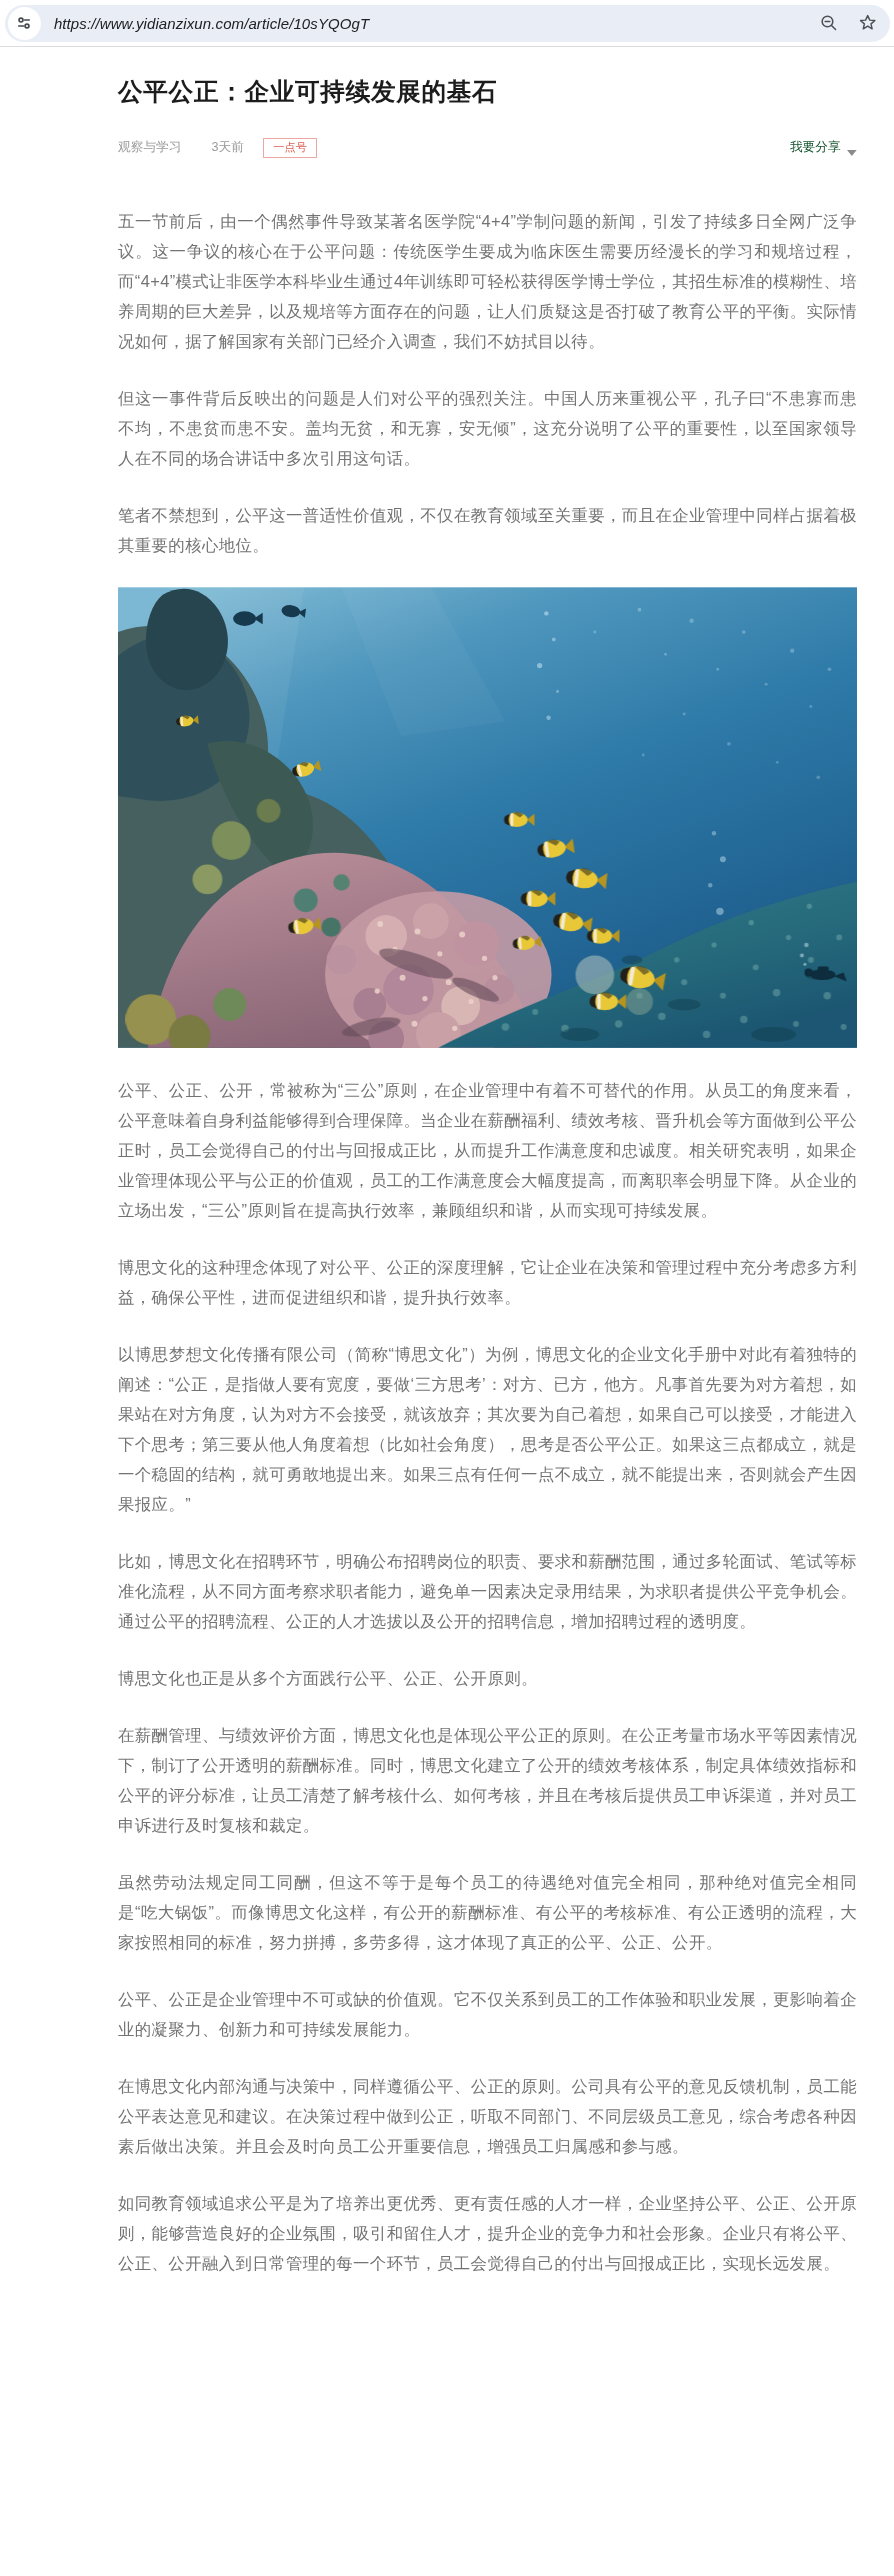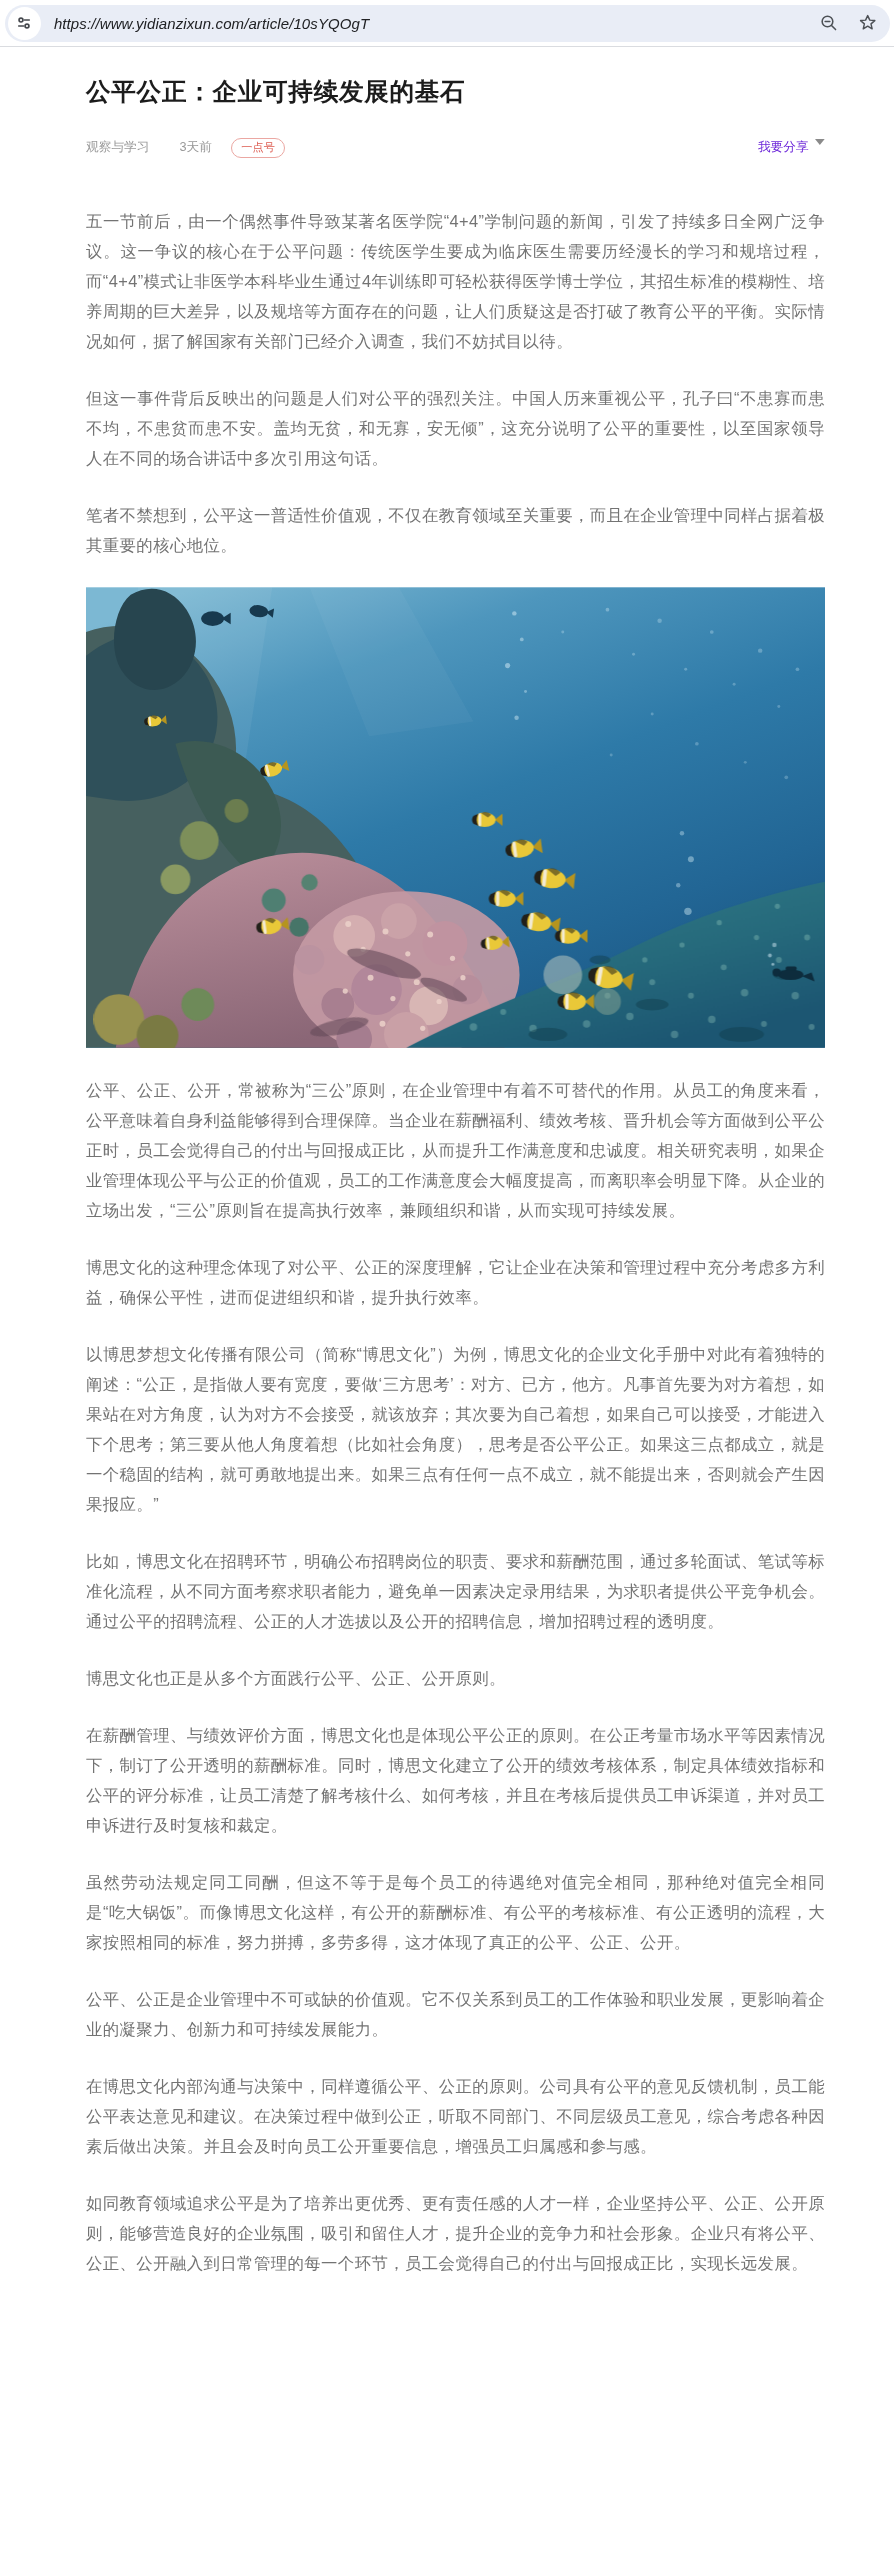--- a/index.html
+++ b/index.html
@@ -23,35 +23,35 @@
     display:flex; align-items:center; justify-content:center; flex:0 0 auto;
     cursor:pointer;
   }
   .url{
     margin-left:13.4px; font-size:15px; color:#202124; flex:1;
     white-space:nowrap; overflow:hidden; letter-spacing:0.1px;
   }
   .omni-actions{ display:flex; align-items:center; gap:19.4px; padding-right:1.5px; }
   .omni-actions svg{ display:block; cursor:pointer; }
   
-  .content{ width:739px; margin-left:86px; padding-top:27.6px; padding-bottom:67px; }
+  .content{ width:739px; margin-left:118px; padding-top:27.6px; padding-bottom:67px; }
   h1.title{
     margin:0 0 30px 0; font-size:24.6px; line-height:1.35; font-weight:700;
     color:#1c1c1c; letter-spacing:0.7px;
   }
   .meta{ display:flex; align-items:center; font-size:12.7px; color:#999; margin-bottom:48px; }
   .meta .src{ margin-right:30px; cursor:pointer; }
   .meta .time{ margin-right:19.4px; }
   .badge{
     display:inline-block; border:0.7px solid #eba7a2; color:#dc5b50;
-    font-size:11.2px; line-height:15px; padding:1.5px 9px; border-radius:10px;
+    font-size:11.2px; line-height:15px; padding:1.5px 9px; border-radius:0;
     cursor:pointer;
   }
   .share{
-    margin-left:auto; color:#6d28d9; display:flex; align-items:flex-start; gap:6.7px;
+    margin-left:auto; color:#14532d; display:flex; align-items:flex-end; gap:6.7px;
     cursor:pointer; font-size:12.7px;
   }
   .body-text p{
     font-size:16.4px; line-height:30px; margin:0 0 27px 0; color:#737373;
     text-align:justify; letter-spacing:0.4px;
   }
   figure.article-image{ margin:10.4px 0 27px 0; width:739px; height:461px; }
   figure.article-image svg{ display:block; }
 </style>
 </head>

